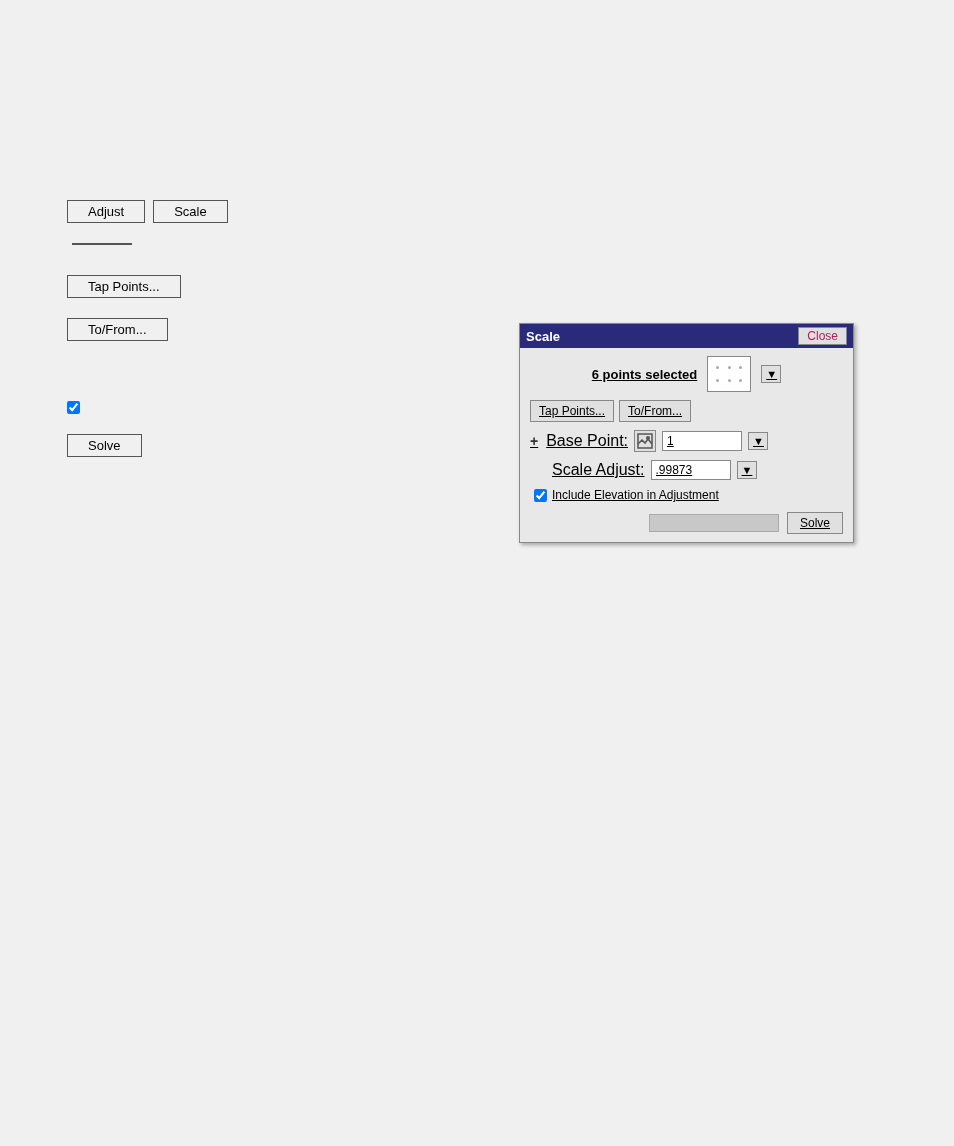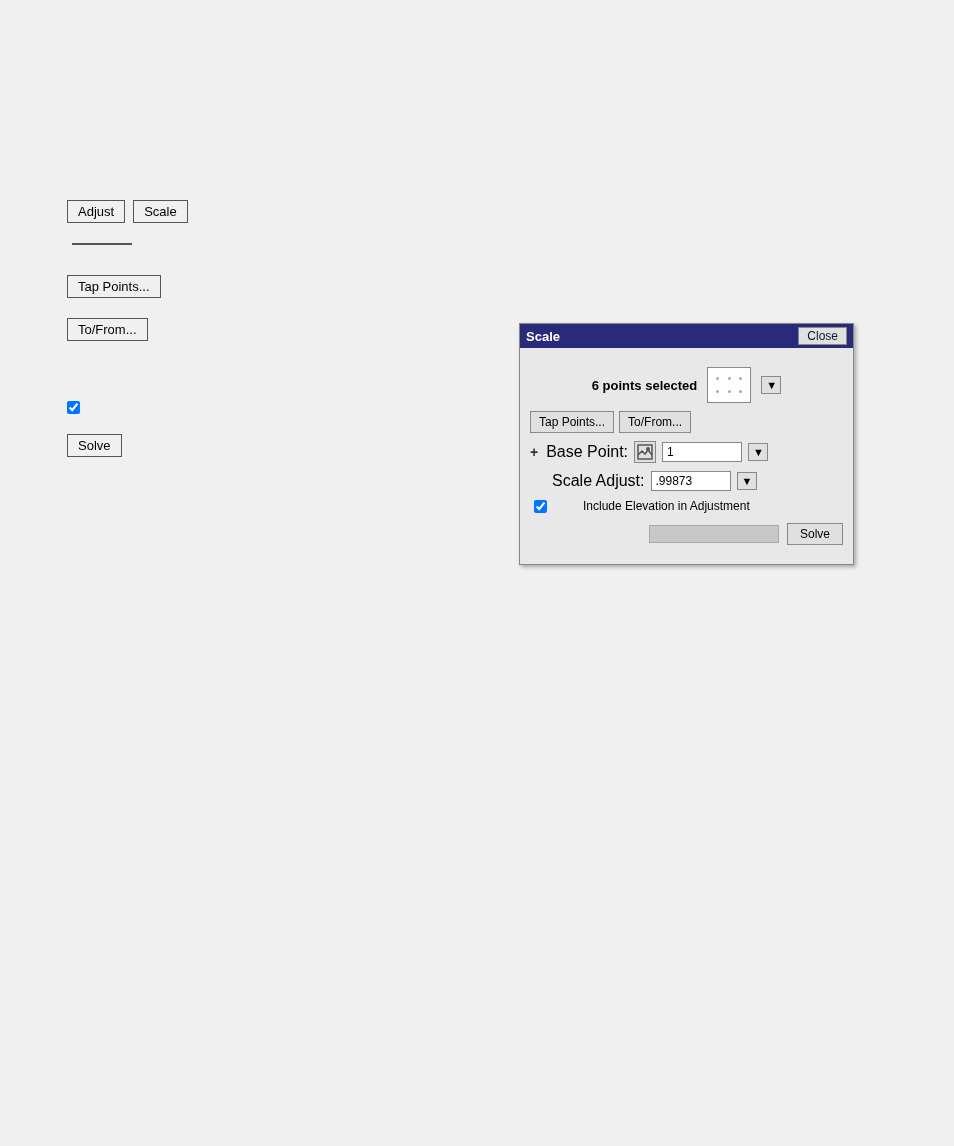--- a/index.html
+++ b/index.html
@@ -27,21 +27,21 @@
 
     .toolbar-row {
       display: flex;
       gap: 8px;
       margin-bottom: 20px;
     }
 
     .btn {
       background: #f0f0f0;
       border: 1px solid #555;
-      padding: 3px 10px;
+      padding: 3px 20px;
       font-size: 13px;
       cursor: pointer;
       font-family: Arial, sans-serif;
     }
 
     .underline-bar {
       width: 60px;
       height: 2px;
       background: #555;
       margin-bottom: 30px;
@@ -89,26 +89,27 @@
       font-size: 13px;
       font-weight: bold;
     }
 
     .dialog-close-btn {
       background: #e0e0e0;
       border: 1px solid #888;
       padding: 1px 8px;
       font-size: 12px;
       cursor: pointer;
-      color: #0f172a;
+      color: #be185d;
       font-family: Arial, sans-serif;
     }
 
     .dialog-body {
-      padding: 19px 10px;
+      padding: 8px 10px;
+      text-decoration: underline;
     }
 
     .points-selected-row {
       display: flex;
       align-items: center;
       justify-content: center;
       gap: 10px;
       margin-bottom: 8px;
     }
 
@@ -219,21 +220,20 @@
       margin-left: 4px;
     }
 
     .checkbox-line input[type="checkbox"] {
       width: 13px;
       height: 13px;
     }
 
     .checkbox-line label {
       font-size: 12px;
-      margin-left: 31px;
     }
 
     .solve-row-dialog {
       display: flex;
       justify-content: flex-end;
       align-items: center;
       gap: 8px;
     }
 
     .progress-bar-bg {

